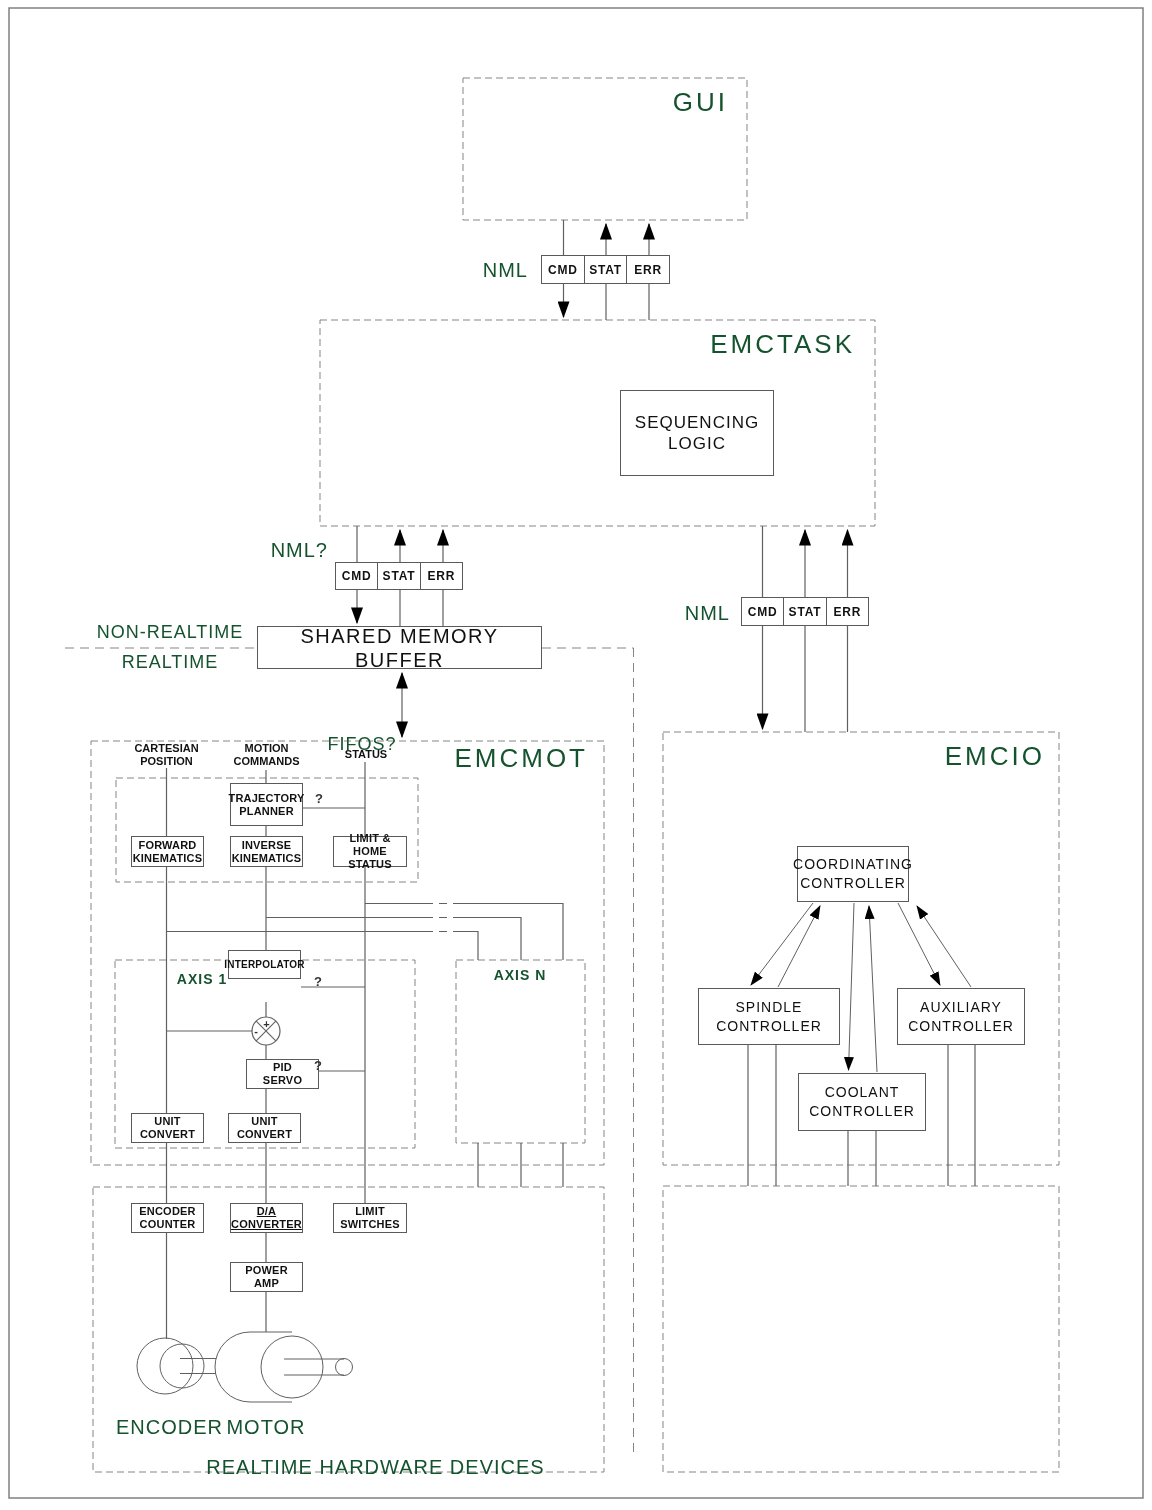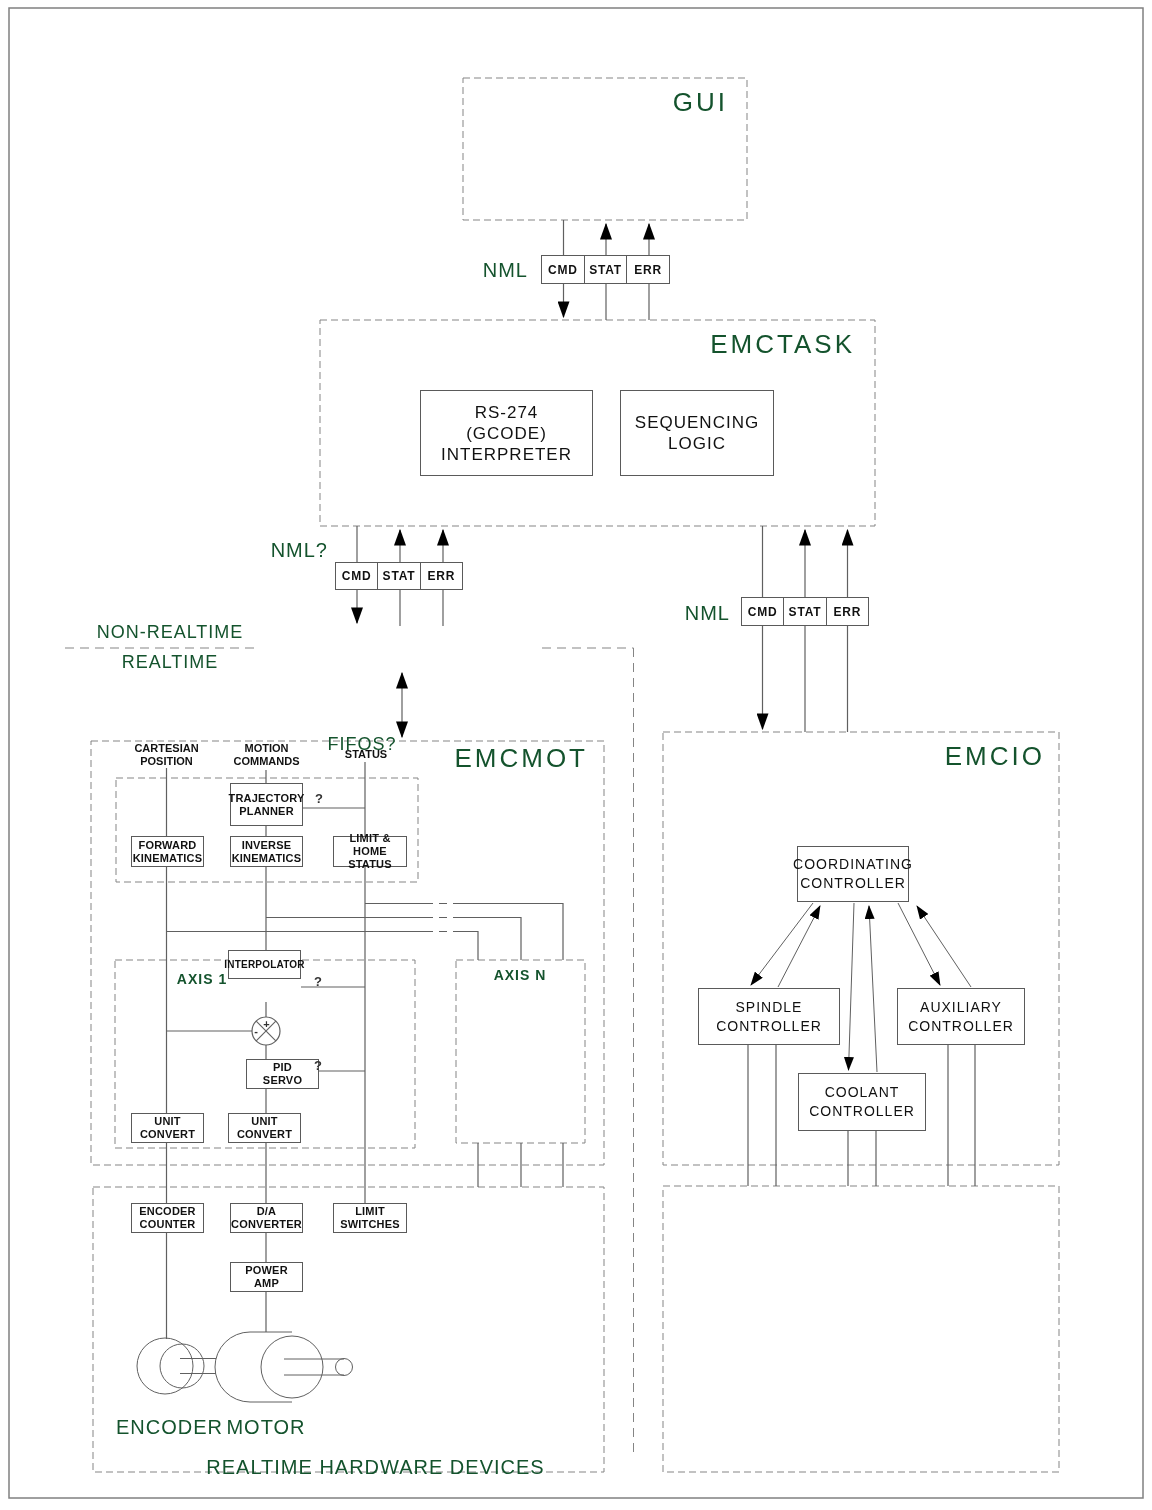--- a/index.html
+++ b/index.html
@@ -170,25 +170,20 @@
   <div class="lbl lbl-big ta-r" style="left:560px;top:88px;width:168px;">GUI</div>
 
   <div class="lbl lbl-med ta-r" style="left:466px;top:259px;width:62px;">NML</div>
   <div class="cells" style="left:541px;top:255px;width:129px;height:29px;">
     <div class="cell">CMD</div>
     <div class="cell">STAT</div>
     <div class="cell">ERR</div>
   </div>
 
   <div class="lbl lbl-big ta-r" style="left:640px;top:330px;width:215px;">EMCTASK</div>
-  <div class="box box-md" style="left:420px;top:390px;width:173px;height:86px;">
-    <span>RS-274</span>
-    <span>(GCODE)</span>
-    <span>INTERPRETER</span>
-  </div>
   <div class="box box-md" style="left:620px;top:390px;width:154px;height:86px;">
     <span>SEQUENCING</span>
     <span>LOGIC</span>
   </div>
 
   <div class="lbl lbl-med ta-r" style="left:262px;top:539px;width:66px;">NML?</div>
   <div class="cells" style="left:335px;top:562px;width:128px;height:28px;">
     <div class="cell">CMD</div>
     <div class="cell">STAT</div>
     <div class="cell">ERR</div>
@@ -196,20 +191,23 @@
 
   <div class="lbl lbl-med ta-r" style="left:668px;top:602px;width:62px;">NML</div>
   <div class="cells" style="left:741px;top:597px;width:128px;height:29px;">
     <div class="cell">CMD</div>
     <div class="cell">STAT</div>
     <div class="cell">ERR</div>
   </div>
 
   <div class="lbl lbl-18 ta-c" style="left:85px;top:622px;width:170px;">NON-REALTIME</div>
   <div class="lbl lbl-18 ta-c" style="left:85px;top:652px;width:170px;">REALTIME</div>
+  <div class="box box-smb" style="left:257px;top:626px;width:285px;height:43px;">
+    <span>SHARED MEMORY BUFFER</span>
+  </div>
   <div class="lbl lbl-18 ta-c" style="left:322px;top:706px;width:80px;margin-top:28px;">FIFOS?</div>
 
   <div class="lbl lbl-big ta-r" style="left:380px;top:744px;width:208px;">EMCMOT</div>
 
   <div class="lbl-col" style="left:121px;top:742px;width:91px;">
     <div>CARTESIAN</div>
     <div>POSITION</div>
   </div>
   <div class="lbl-col" style="left:221px;top:742px;width:91px;">
     <div>MOTION</div>
@@ -275,21 +273,21 @@
   </div>
   <div class="box box-ctl" style="left:798px;top:1073px;width:128px;height:58px;">
     <span>COOLANT</span>
     <span>CONTROLLER</span>
   </div>
 
   <div class="box box-sm" style="left:131px;top:1203px;width:73px;height:30px;">
     <span>ENCODER</span>
     <span>COUNTER</span>
   </div>
-  <div class="box box-sm" style="left:230px;top:1203px;width:73px;height:30px;">
+  <div class="box box-sm" style="left:230px;top:1203px;width:73px;height:30px;text-decoration:underline;">
     <span>D/A</span>
     <span>CONVERTER</span>
   </div>
   <div class="box box-sm" style="left:333px;top:1203px;width:74px;height:30px;">
     <span>LIMIT</span>
     <span>SWITCHES</span>
   </div>
   <div class="box box-sm" style="left:230px;top:1262px;width:73px;height:30px;">
     <span>POWER</span>
     <span>AMP</span>

